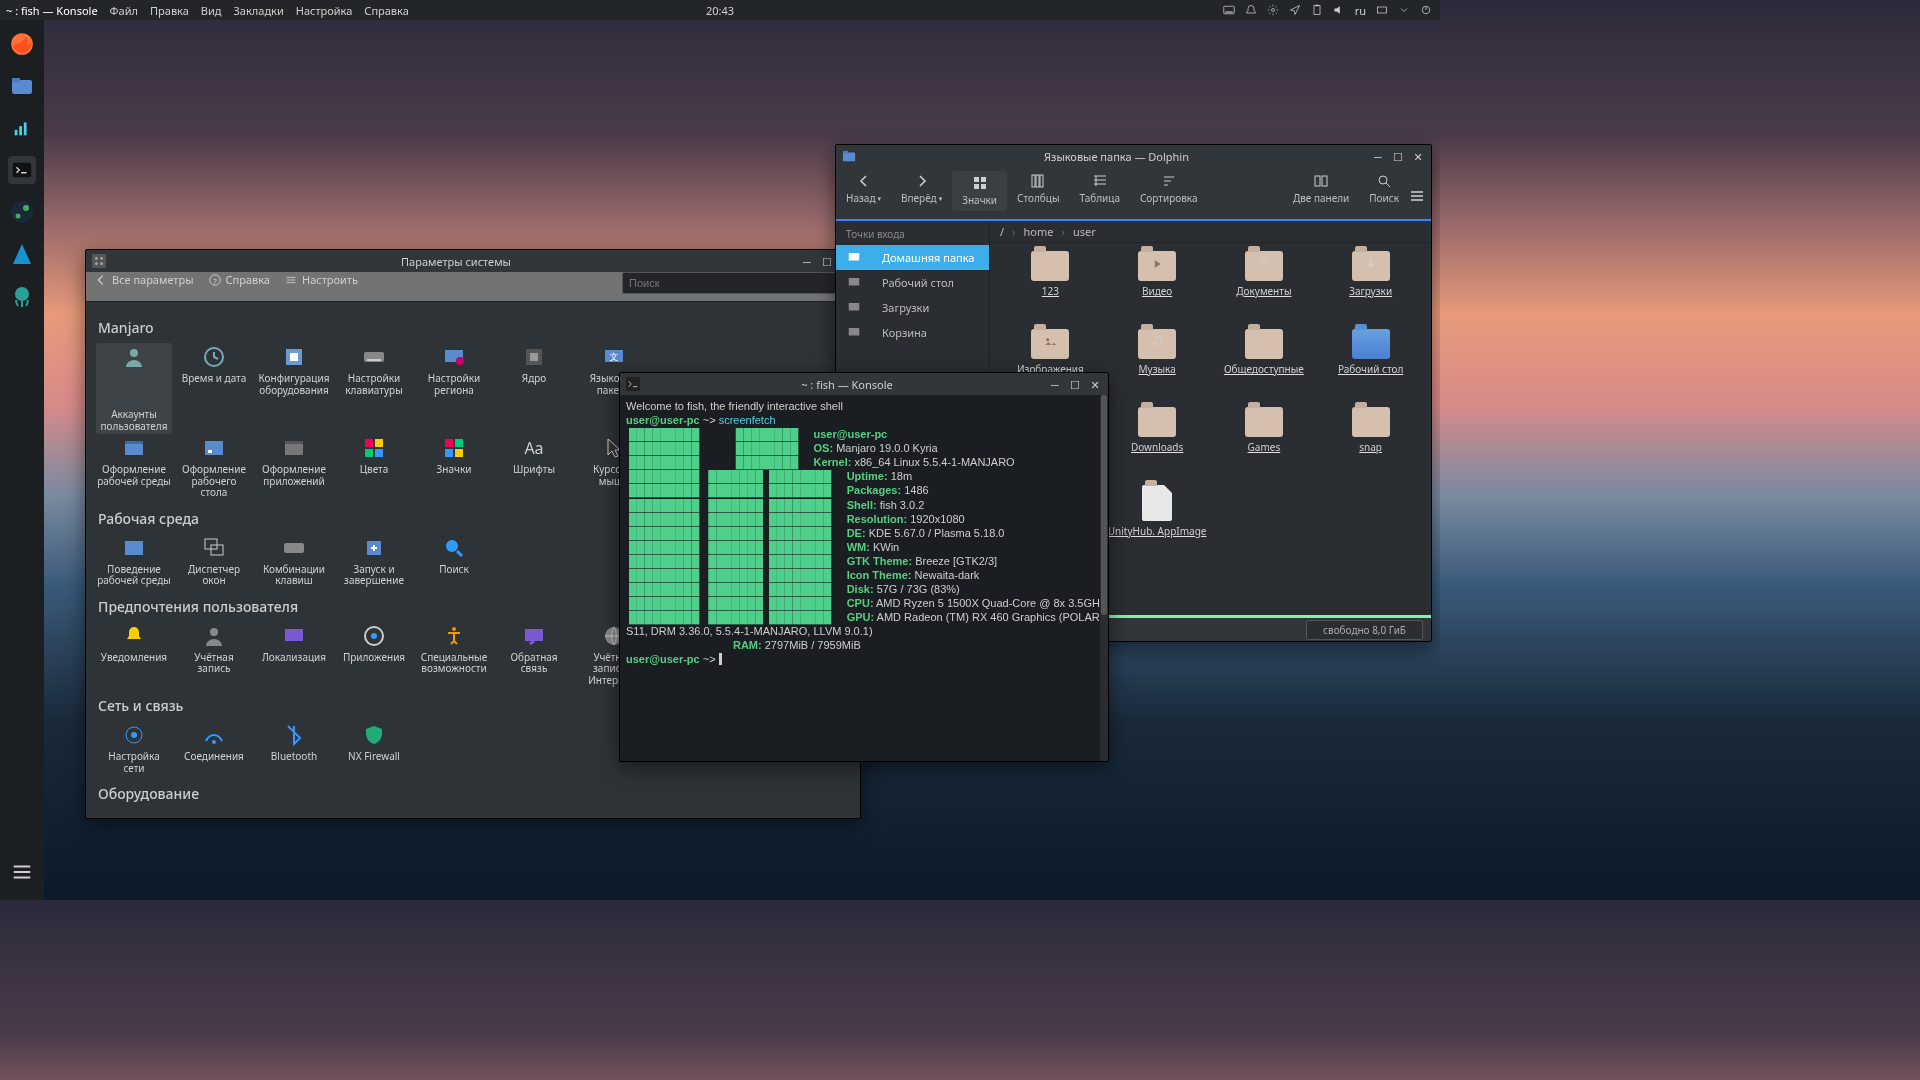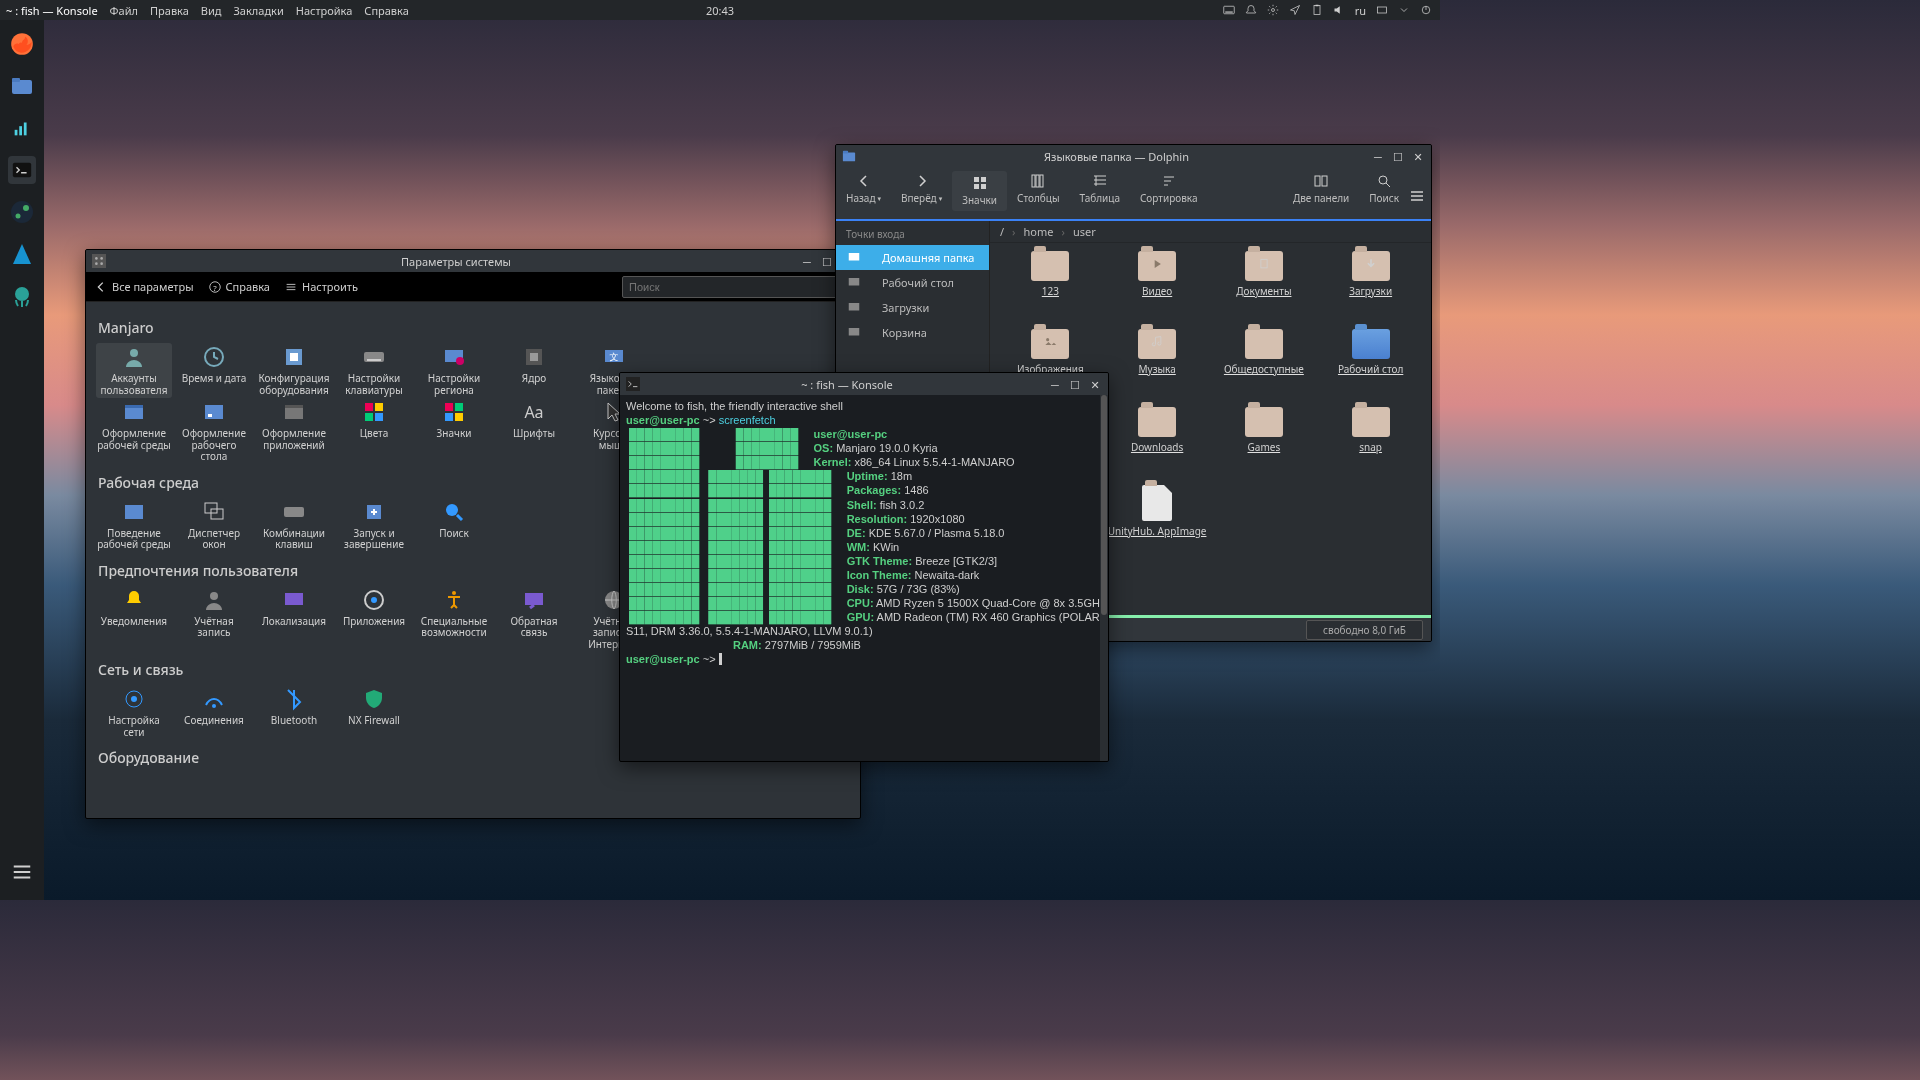--- a/index.html
+++ b/index.html
@@ -35,29 +35,29 @@
   .dock .bottom { margin-top:auto; margin-bottom:14px; }
   
   .win { position:absolute; background:#2a2e32; border:1px solid #000; border-radius:2px; box-shadow:0 6px 20px rgba(0,0,0,.5); display:flex; flex-direction:column; overflow:hidden; }
   .titlebar { height:22px; background:#31363b; display:flex; align-items:center; font-size:11px; color:#cfcfcf; }
   .titlebar .tb-icon { width:14px; height:14px; margin:0 6px; }
   .titlebar .tb-title { flex:1; text-align:center; }
   .titlebar .tb-btns { display:flex; gap:6px; padding-right:6px; }
   .tb-btn { width:14px; height:14px; display:flex; align-items:center; justify-content:center; color:#cfcfcf; }
   
   #systemsettings { top:249px; left:85px; width:776px; height:570px; background:#2e3338; }
-  #systemsettings .toolbar { height:30px; background:#000000; display:flex; align-items:center; gap:14px; padding:0 8px; border-bottom:1px solid #222; }
+  #systemsettings .toolbar { height:30px; background:#737373; display:flex; align-items:flex-start; gap:14px; padding:0 8px; border-bottom:1px solid #222; }
   #systemsettings .toolbar .tbitem { display:flex; align-items:center; gap:4px; font-size:11px; color:#cfcfcf; }
   #systemsettings .search { margin-left:auto; }
   #systemsettings .search input { width:230px; height:22px; background:#232629; border:1px solid #555; color:#aaa; padding:0 6px; font-size:11px; border-radius:2px; }
   #systemsettings .content { flex:1; overflow:auto; padding:8px 10px 16px 10px; }
   .cat-title { color:#cdcdcd; font-size:14px; font-weight:500; margin:8px 0 6px 2px; }
   .cat-grid { display:flex; flex-wrap:wrap; gap:4px 4px; }
   .cat-item { width:76px; display:flex; flex-direction:column; align-items:center; text-align:center; font-size:10px; line-height:1.15; color:#d0d0d0; padding:2px 1px; border-radius:3px; }
-  .cat-item.sel { background:rgba(255,255,255,.08); }
+  .cat-item.sel { background:rgba(255,255,255,.08);gap:36px; }
   .cat-icon { width:24px; height:24px; margin-bottom:4px; display:flex; align-items:center; justify-content:center; }
   
   #dolphin { top:144px; left:835px; width:597px; height:498px; background:#2a2e32; }
   #dolphin .dtoolbar { height:54px; background:#31363b; display:flex; align-items:flex-start; padding-top:6px; border-bottom:2px solid #3b82f6; }
   .dtool { display:flex; flex-direction:column; align-items:center; font-size:10px; color:#bfbfbf; padding:0 10px; gap:2px; }
   .dtool.active { background:#3a3f44; border-radius:3px; padding-top:4px; padding-bottom:4px; margin-top:-2px; }
   .dtool svg { width:16px; height:16px; fill:#cfcfcf; }
   .dtool .lbl { display:flex; align-items:center; gap:2px; }
   .dtoolbar .spacer { flex:1; }
   .dtoolbar .menuburger { align-self:center; margin-right:6px; }

